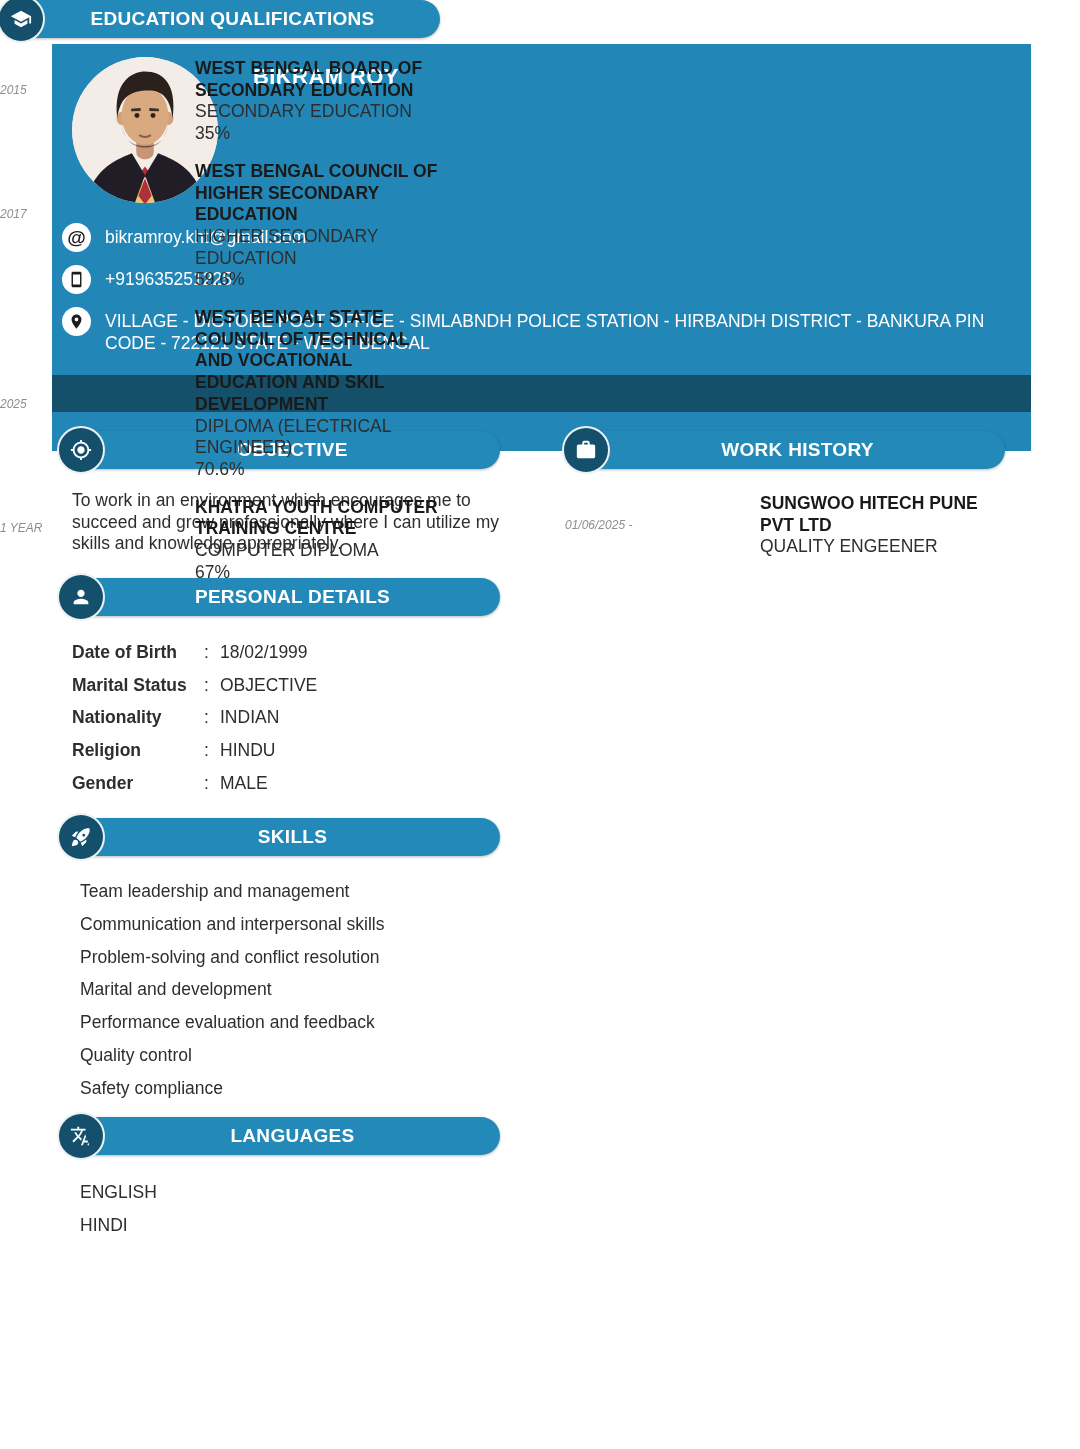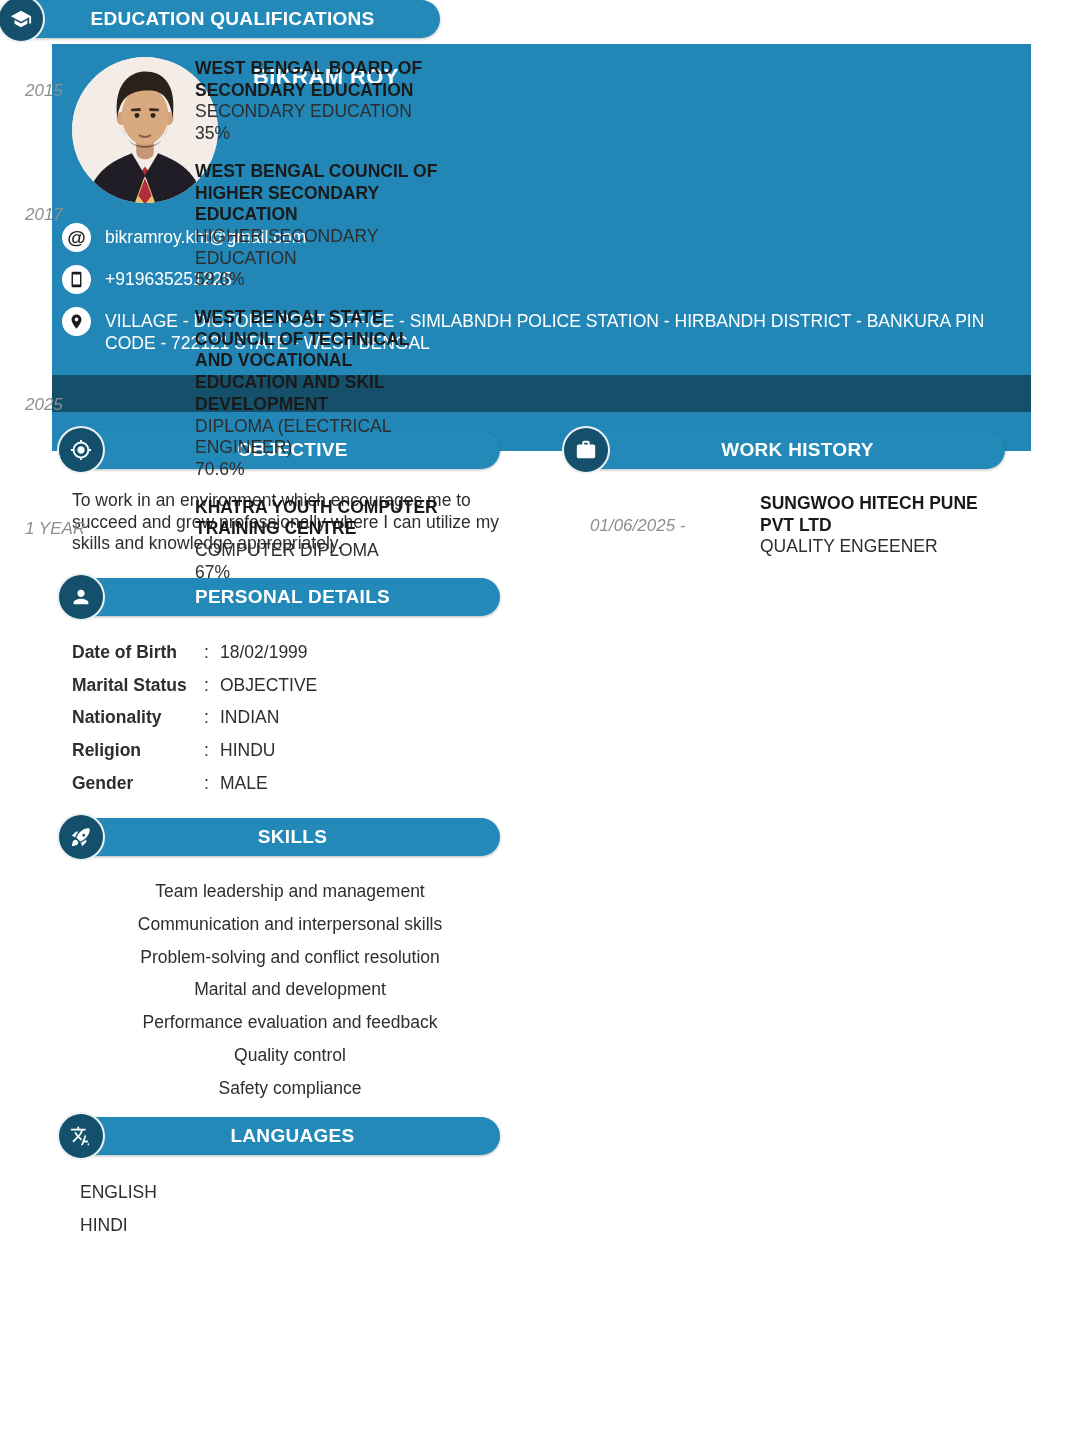--- a/index.html
+++ b/index.html
@@ -34,31 +34,31 @@
   .pill-icon svg{width:22px;height:22px;fill:#ffffff;}
   .pill-title{text-align:center;line-height:38px;color:#ffffff;font-weight:700;font-size:19px;letter-spacing:.3px;padding-left:25px;}
   #sec-objective{left:60px;top:431px;}
   .objective-text{margin:21px 0 0 12px;width:438px;font-size:17.5px;line-height:21.5px;color:var(--text-dark);}
   #sec-personal{left:60px;top:578px;}
   .detail-rows{margin:20px 0 0 12px;}
   .detail-row{display:flex;align-items:center;height:32.7px;font-size:17.5px;color:var(--text-dark);}
   .detail-label{width:132px;font-weight:bold;}
   .detail-colon{width:16px;}
   #sec-skills{left:60px;top:818px;}
-  .skill-list{margin:19px 0 0 20px;text-align:center;}
+  .skill-list{margin:19px 0 0 20px;}
   .skill-item{line-height:32.8px;font-size:17.5px;color:var(--text-dark);}
   #sec-languages{left:60px;top:1117px;}
   .lang-list{margin:21px 0 0 20px;}
   .lang-item{line-height:32.6px;font-size:17.5px;color:var(--text-dark);}
   #sec-work{left:565px;top:431px;}
   .entries{margin-top:24px;}
   #sec-education .entries{margin-top:20px;}
   .entry{margin-bottom:16px;}
   .entry-top{display:flex;align-items:flex-end;}
-  .entry-date{width:195px;box-sizing:border-box;padding-left:25px;font-style:italic;color:var(--date-gray);font-size:17px;line-height:21.7px;}
+  .entry-date{width:195px;box-sizing:border-box;font-style:italic;color:var(--date-gray);font-size:12px;line-height:21.7px;}
   .entry-org{width:245px;font-weight:700;color:#1a1a1a;font-size:17.5px;line-height:21.7px;}
   .entry-below{margin-left:195px;width:245px;font-size:17.5px;line-height:21.7px;color:var(--text-dark);}
 </style>
 </head>
 <body>
 
 <div class="page">
 
   <div class="header">
     <div class="photo-wrap">

